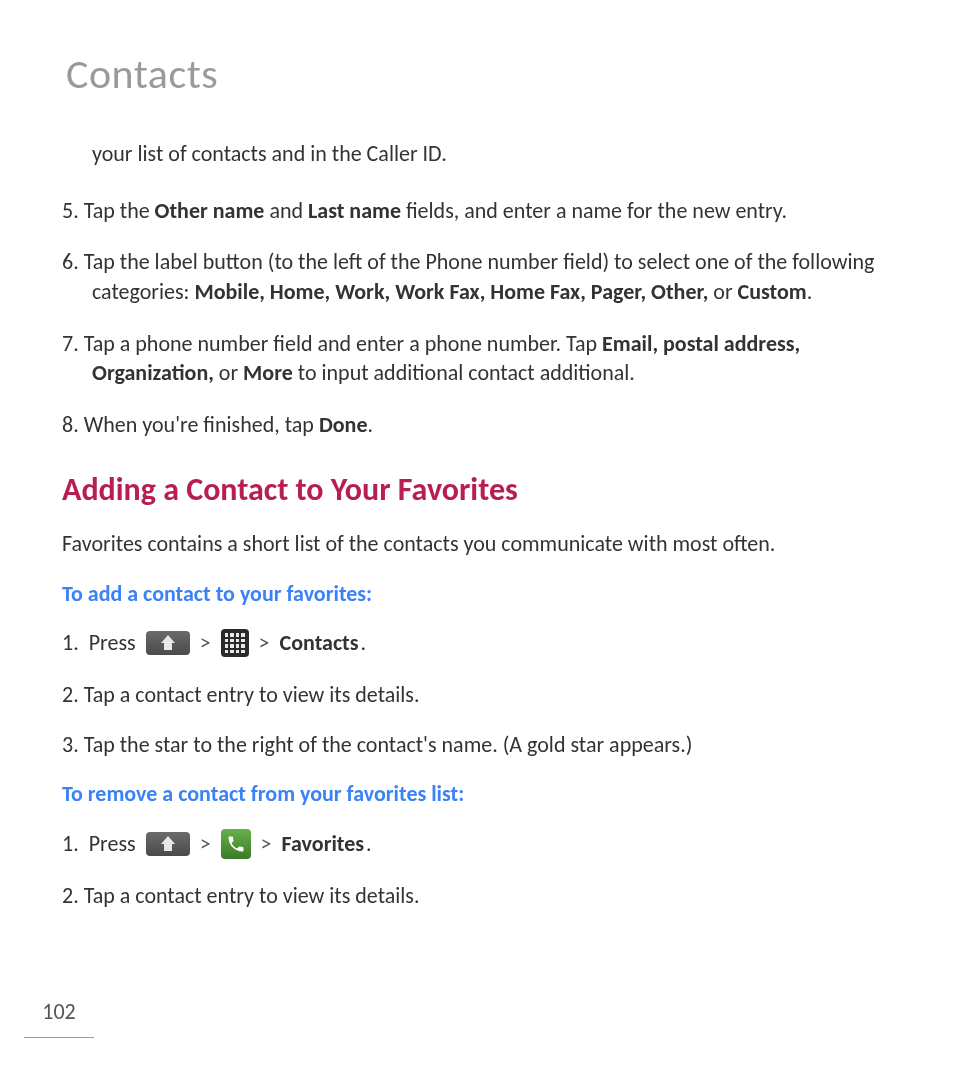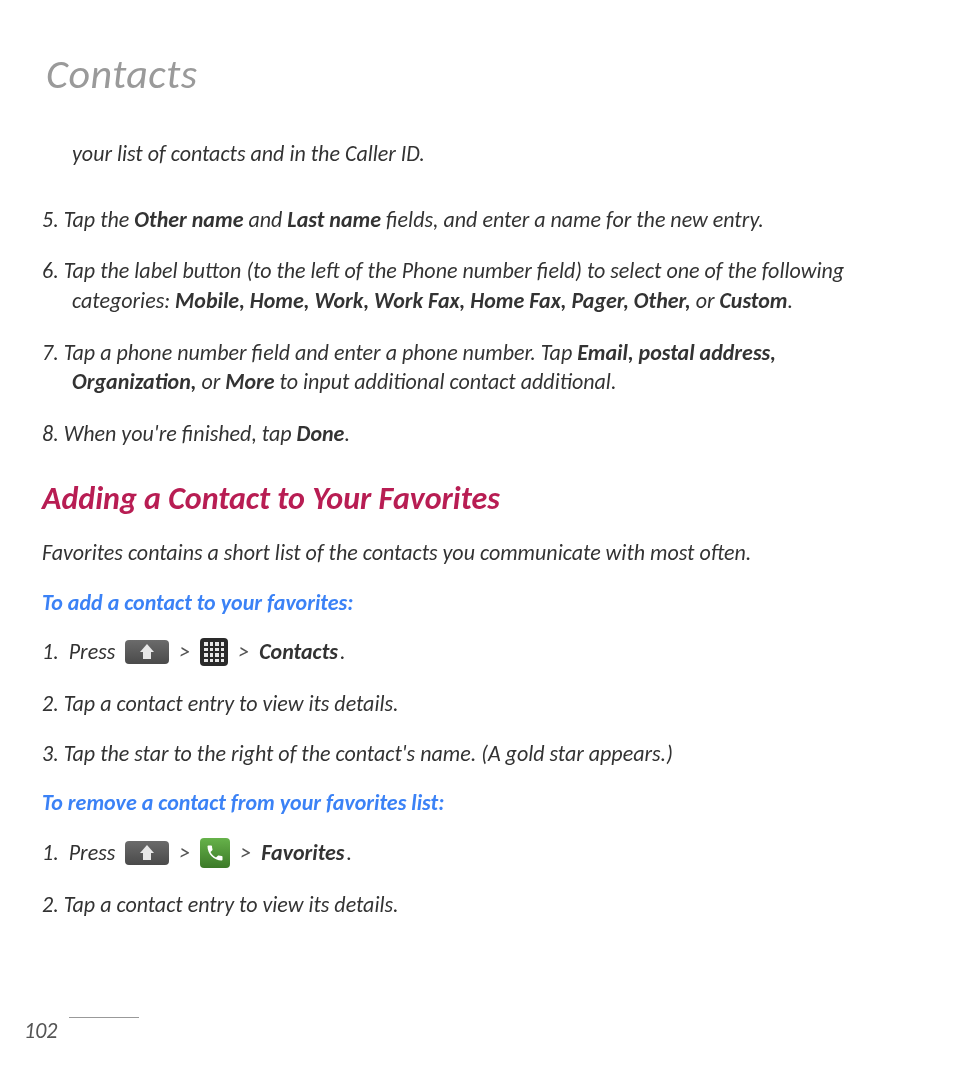--- a/index.html
+++ b/index.html
@@ -9,38 +9,37 @@
     height: 1074px;
     background: #ffffff;
     font-family: "Segoe UI", "Optima", "Candara", "Calibri", Arial, sans-serif;
     color: #231f20;
   }
   .page {
     position: relative;
     width: 954px;
     height: 1074px;
     box-sizing: border-box;
-    padding: 48px 60px 0 42px;
-    font-style: italic;
+    padding: 48px 60px 0 62px;
   }
   .chapter-title {
     font-size: 42px;
     font-weight: 400;
     color: #9a9a9a;
     margin: 0 0 40px 4px;
     letter-spacing: .5px;
   }
   .body-block {
     font-size: 22px;
     line-height: 1.35;
     color: #333;
     margin-left: 0;
   }
   .continuation {
-    margin: 0 0 36px 30px;
+    margin: 0 0 27px 30px;
   }
   .list-item {
     margin: 0 0 22px 0;
     padding-left: 30px;
     text-indent: -30px;
   }
   .list-item .num { display:inline; }
   .list-item .txt { display:inline; }
   .bold { font-weight: 600; }
   .section-title {
@@ -117,22 +116,23 @@
     width: 30px; height: 30px;
     background: linear-gradient(#66b24a,#3c7a28);
     position: relative;
   }
   .icon-phone svg{ width:20px;height:20px; }
   .footer {
     position: absolute;
     left: 24px;
     bottom: 30px;
     display:flex;
-    align-items:flex-start;
+    align-items:center;
     gap:12px;
+    flex-direction:column;
   }
   .footer .rule{
     border-top:1px solid #999;
     width:70px;
     margin-bottom:6px;
   }
   .footer .pagenum{
     font-size:22px;
     color:#555;
   }

